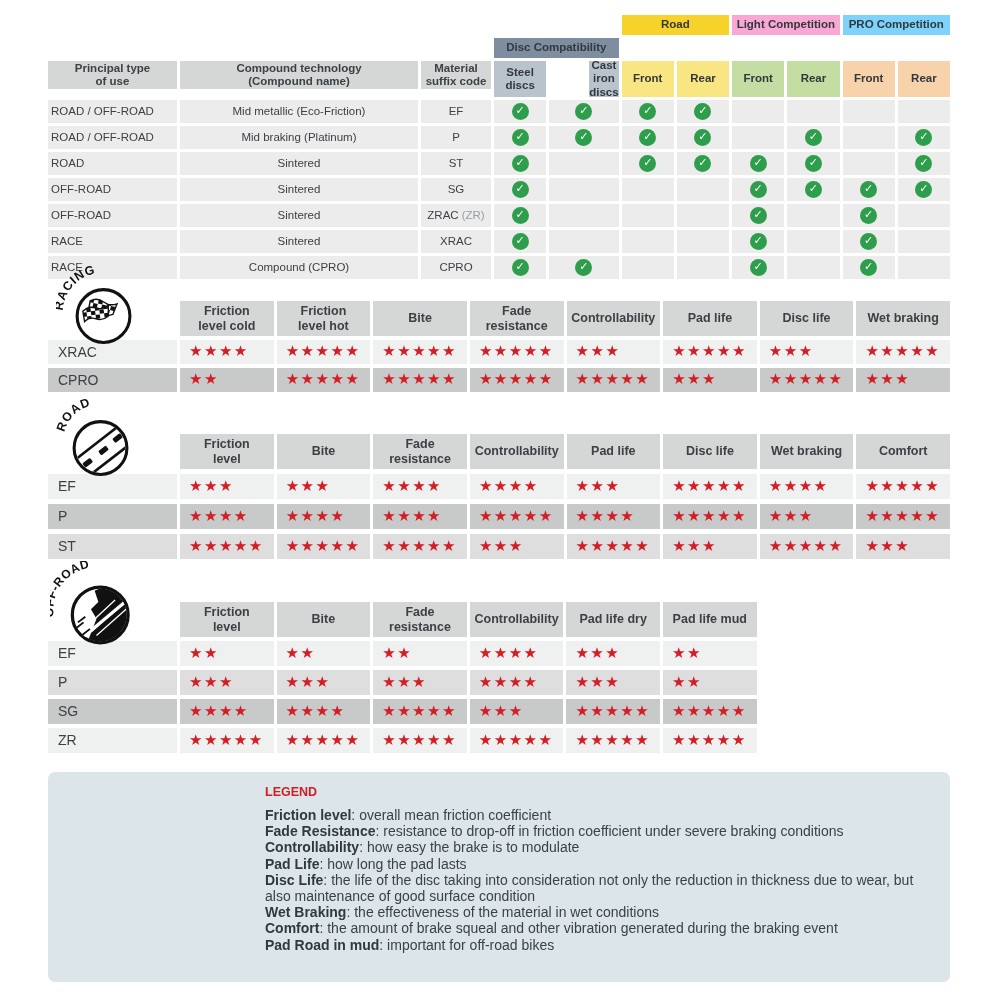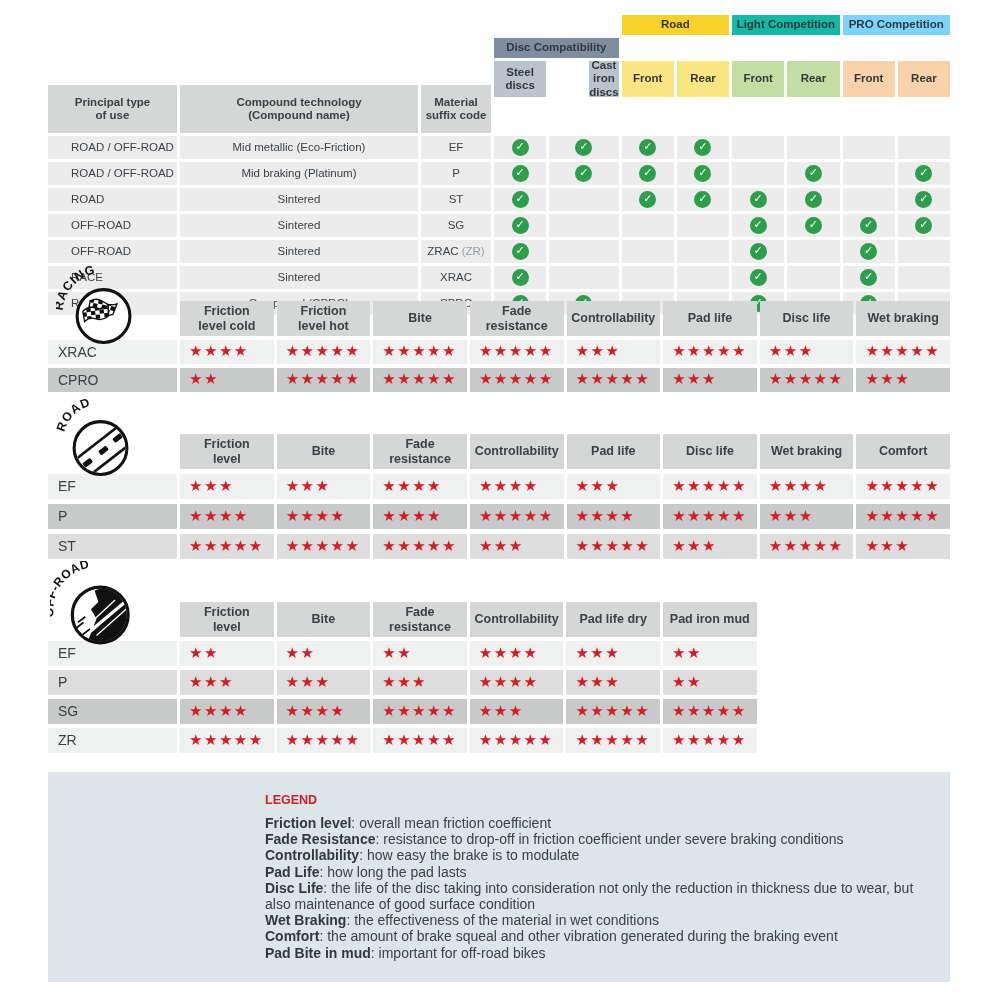--- a/index.html
+++ b/index.html
@@ -3,24 +3,24 @@
 <meta charset="utf-8">
 <style>
   html,body{margin:0;padding:0;background:#fff;}
   .page{position:relative;width:1000px;height:1000px;background:#fff;
         font-family:"Liberation Sans","DejaVu Sans",sans-serif;color:#3c4146;overflow:hidden;}
   .grid{position:absolute;display:grid;}
   .cell{display:flex;align-items:center;justify-content:center;text-align:center;line-height:1.15;}
   
   #compat-table{left:48px;top:15px;width:902px;grid-template-columns:129px 238px 70px repeat(8,1fr);gap:3px;}
   .gh{height:20px;font-weight:bold;font-size:11.5px;color:#33383c;}
-  .hd{height:48px;background:#d5d6d6;font-weight:bold;font-size:11.5px;white-space:pre-line;margin-top:24px;}
+  .hd{height:28px;background:#d5d6d6;font-weight:bold;font-size:11.5px;white-space:pre-line;}
   .sub{height:36px;font-weight:bold;font-size:11.5px;white-space:pre-line;color:#33383c;}
   .dc{height:23px;background:#ececec;font-size:11.5px;}
-  .use{justify-content:flex-start;padding-left:23px;text-align:left;}
+  .use{justify-content:flex-start;padding-left:3px;text-align:left;}
   .code-note{color:#979ea4;margin-left:3px;}
   .chk{width:17px;height:17px;border-radius:50%;background:#2e9e4c;color:#fff;
        font-family:"DejaVu Sans",sans-serif;font-size:11px;font-weight:bold;
        display:flex;align-items:center;justify-content:center;}
   
   .rt{gap:4px 3px;}
   #racing-table{left:48px;top:301px;width:902px;grid-template-columns:129px repeat(8,1fr);}
   #road-table{left:48px;top:434px;width:902px;grid-template-columns:129px repeat(8,1fr);gap:5px 3px;}
   #offroad-table{left:48px;top:602px;width:709px;grid-template-columns:129px repeat(6,93.6px);}
   .rh{height:35px;background:#d5d6d6;font-weight:bold;font-size:12.5px;white-space:pre-line;}
@@ -28,35 +28,35 @@
   #racing-table .rl,#racing-table .rs{height:24px;}
   .rs{justify-content:flex-start;padding-left:9px;}
   .stars{font-family:"DejaVu Sans",sans-serif;color:#d41e26;font-size:15px;letter-spacing:1.5px;white-space:nowrap;}
   .sh-light{background:#eff0f0;}
   .sh-mid{background:#dedede;}
   .sh-dark{background:#c8c9c9;}
   
   .badge{position:absolute;}
   
   #legend-box{position:absolute;left:48px;top:772px;width:902px;height:210px;background:#dce5ea;box-sizing:border-box;
-              padding:21px 20px 0 217px;}
+              padding:13px 20px 0 217px;border-radius:7px;}
   #legend-title{color:#cf1d23;font-weight:bold;font-size:12.5px;margin:0 0 8px 0;}
   .leg-line{margin:0;font-size:14px;line-height:16.2px;color:#3c4146;}
   .leg-line b{color:#33383c;}
 </style>
 </head>
 <body>
 
 <div class="page">
 
   <div class="grid" id="compat-table">
       <div class="cell gh" style="grid-column: 1 / span 3;"></div>
       <div class="cell gh" style="grid-column: span 2; background: rgb(126, 141, 160); margin-top: 23px;">Disc Compatibility</div>
       <div class="cell gh" style="grid-column: span 2; background: rgb(246, 210, 43);">Road</div>
-      <div class="cell gh" style="grid-column: span 2; background: #14b8a6;">Light Competition</div>
+      <div class="cell gh" style="grid-column: span 2; background: #f9a8d4;">Light Competition</div>
       <div class="cell gh" style="grid-column: span 2; background: #7dd3fc;">PRO Competition</div>
       <div class="cell hd">Principal type
 of use</div>
       <div class="cell hd">Compound technology
 (Compound name)</div>
       <div class="cell hd">Material
 suffix code</div>
       <div class="cell sub" style="background: rgb(185, 195, 205);">Steel
 discs</div>
       <div class="cell sub" style="background: rgb(185, 195, 205); margin-left: 40px;">Cast iron
@@ -362,21 +362,21 @@
     </div>
   <div class="grid rt" id="offroad-table">
       <div class="cell " style="background: transparent;"></div>
       <div class="cell rh">Friction
 level</div>
       <div class="cell rh">Bite</div>
       <div class="cell rh">Fade
 resistance</div>
       <div class="cell rh">Controllability</div>
       <div class="cell rh">Pad life dry</div>
-      <div class="cell rh">Pad iron mud</div>
+      <div class="cell rh">Pad life mud</div>
       <div class="cell rl sh-light">EF</div>
       <div class="cell rs sh-light">
         <span class="stars">★★</span>
       </div>
       <div class="cell rs sh-light">
         <span class="stars">★★</span>
       </div>
       <div class="cell rs sh-light">
         <span class="stars">★★</span>
       </div>
@@ -537,17 +537,17 @@
   <div id="legend-box">
     <p id="legend-title">LEGEND</p>
     <div id="legend-entries">
         <p class="leg-line"><b>Friction level</b>: overall mean friction coefficient</p>
         <p class="leg-line"><b>Fade Resistance</b>: resistance to drop-off in friction coefficient under severe braking conditions</p>
         <p class="leg-line"><b>Controllability</b>: how easy the brake is to modulate</p>
         <p class="leg-line"><b>Pad Life</b>: how long the pad lasts</p>
         <p class="leg-line"><b>Disc Life</b>: the life of the disc taking into consideration not only the reduction in thickness due to wear, but also maintenance of good surface condition</p>
         <p class="leg-line"><b>Wet Braking</b>: the effectiveness of the material in wet conditions</p>
         <p class="leg-line"><b>Comfort</b>: the amount of brake squeal and other vibration generated during the braking event</p>
-        <p class="leg-line"><b>Pad Bite in mud</b>: important for off-road bikes</p>
+        <p class="leg-line"><b>Pad Road in mud</b>: important for off-road bikes</p>
       </div>
   </div>
 
 </div>
 
 </body></html>

